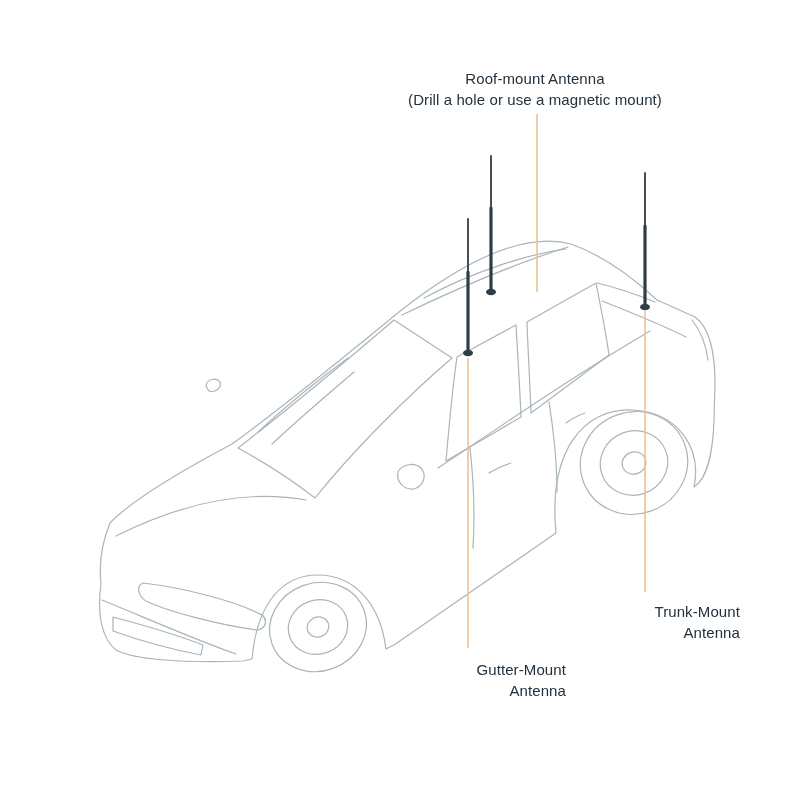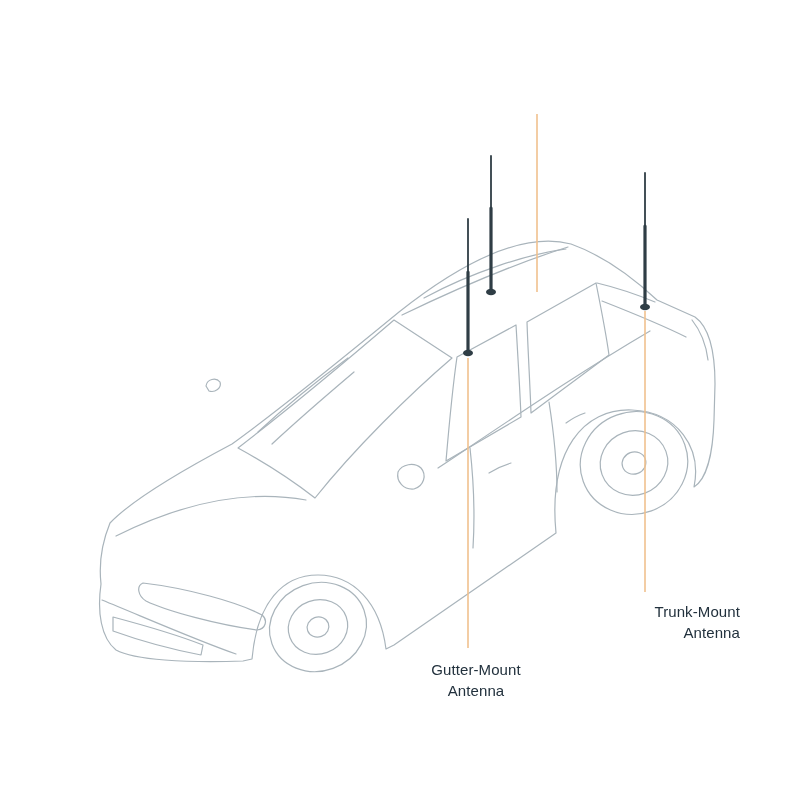--- a/index.html
+++ b/index.html
@@ -24,21 +24,21 @@
   .callout {
     position: absolute;
     text-align: center;
     color: #22313d;
     font-size: 15px;
     line-height: 21px;
     letter-spacing: 0.1px;
   }
   .callout .line { white-space: nowrap; }
   .callout.roof   { left: 355px; top: 68px;  width: 360px; }
-  .callout.gutter { left: 386px; top: 659px; width: 180px; }
+  .callout.gutter { left: 386px; top: 659px; width: 180px; text-align: right; }
   .callout.trunk  { left: 560px; top: 601px; width: 180px; text-align: right; }
 </style>
 </head>
 <body>
 
 <div class="stage">
 
   <svg class="diagram" viewBox="0 0 800 799" aria-hidden="true">
 
     <g fill="none" stroke-width="1.2" stroke-linecap="round" stroke-linejoin="round" stroke="#a9b4bb">
@@ -156,20 +156,24 @@
       </g>
     </g>
 
     <g stroke="none" fill="#2f3d45">
       <ellipse cx="491" cy="292" rx="5" ry="3.2"></ellipse>
       <ellipse cx="468" cy="353" rx="5" ry="3.2"></ellipse>
       <ellipse cx="645" cy="307" rx="5" ry="3.2"></ellipse>
     </g>
   </svg>
 
+  <div class="callout roof">
+    <div class="line">Roof-mount Antenna</div>
+    <div class="line">(Drill a hole or use a magnetic mount)</div>
+  </div>
 
   <div class="callout gutter">
     <div class="line">Gutter-Mount</div>
     <div class="line">Antenna</div>
   </div>
 
   <div class="callout trunk">
     <div class="line">Trunk-Mount</div>
     <div class="line">Antenna</div>
   </div>

